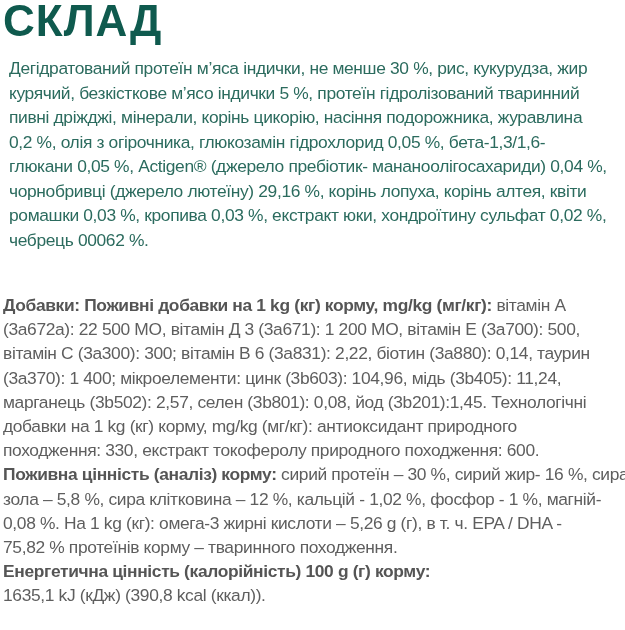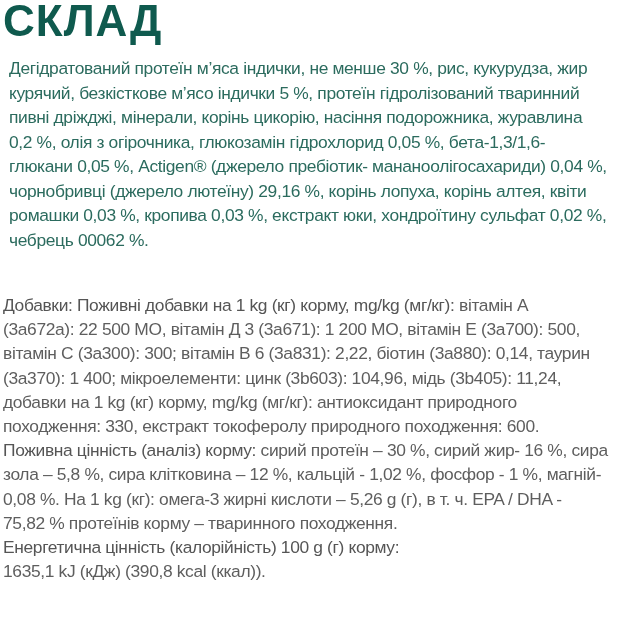--- a/index.html
+++ b/index.html
@@ -44,21 +44,21 @@
       top: 293px;
       width: 622px;
       margin: 0;
       font-family: "Liberation Sans", sans-serif;
       font-size: 17.4px;
       line-height: 24.2px;
       color: #5e5e5e;
       letter-spacing: -0.35px;
     }
     .additives .line { display: block; white-space: nowrap; }
-    .bold { font-weight: normal; color: #555555; }
+    .bold { font-weight: bold; color: #555555; }
   </style>
 </head>
 <body>
 
 <h1 class="title">СКЛАД</h1>
 
 <div class="composition">
   <span class="line">Дегідратований протеїн м’яса індички, не менше 30 %, рис, кукурудза, жир</span>
   <span class="line">курячий, безкісткове м’ясо індички 5 %, протеїн гідролізований тваринний</span>
   <span class="line">пивні дріжджі, мінерали, корінь цикорію, насіння подорожника, журавлина</span>
@@ -67,20 +67,21 @@
   <span class="line">чорнобривці (джерело лютеїну) 29,16 %, корінь лопуха, корінь алтея, квіти</span>
   <span class="line">ромашки 0,03 %, кропива 0,03 %, екстракт юки, хондроїтину сульфат 0,02 %,</span>
   <span class="line">чебрець 00062 %.</span>
 </div>
 
 <div class="additives">
   <span class="line"><span class="bold">Добавки: Поживні добавки на 1 kg (кг) корму, mg/kg (мг/кг):</span><span> вітамін А</span></span>
   <span class="line">(3a672a): 22 500 МО, вітамін Д 3 (3a671): 1 200 МО, вітамін Е (3a700): 500,</span>
   <span class="line">вітамін С (3a300): 300; вітамін В 6 (3a831): 2,22, біотин (3a880): 0,14, таурин</span>
   <span class="line">(3a370): 1 400;  мікроелементи: цинк (3b603): 104,96, мідь (3b405): 11,24,</span>
+  <span class="line">марганець (3b502): 2,57, селен (3b801): 0,08, йод (3b201):1,45. Технологічні</span>
   <span class="line">добавки на 1 kg (кг) корму, mg/kg (мг/кг): антиоксидант природного</span>
   <span class="line">походження: 330, екстракт токоферолу природного походження: 600.</span>
 
   <span class="line"><span class="bold">Поживна цінність (аналіз) корму:</span><span> сирий протеїн – 30 %, сирий жир- 16 %, сира</span></span>
   <span class="line">зола – 5,8 %, сира клітковина – 12 %, кальцій - 1,02 %, фосфор - 1 %, магній-</span>
   <span class="line">0,08 %. На 1 kg (кг): омега-3 жирні кислоти – 5,26 g (г), в т. ч. EPA / DHA -</span>
   <span class="line">75,82 % протеїнів корму – тваринного походження.</span>
 
   <span class="line bold">Енергетична цінність (калорійність) 100 g (г) корму:</span>
   <span class="line">1635,1 kJ (кДж) (390,8 kcal (ккал)).</span>

